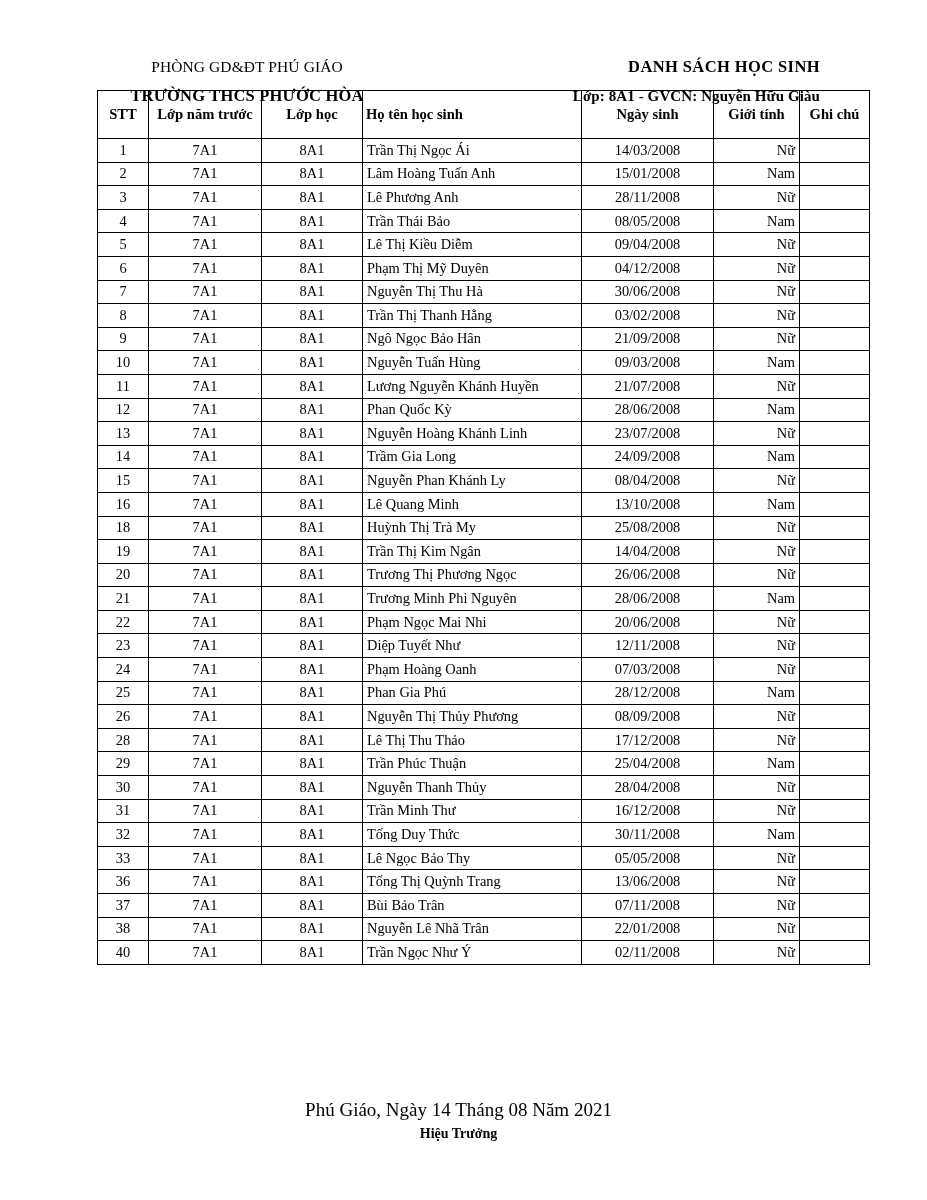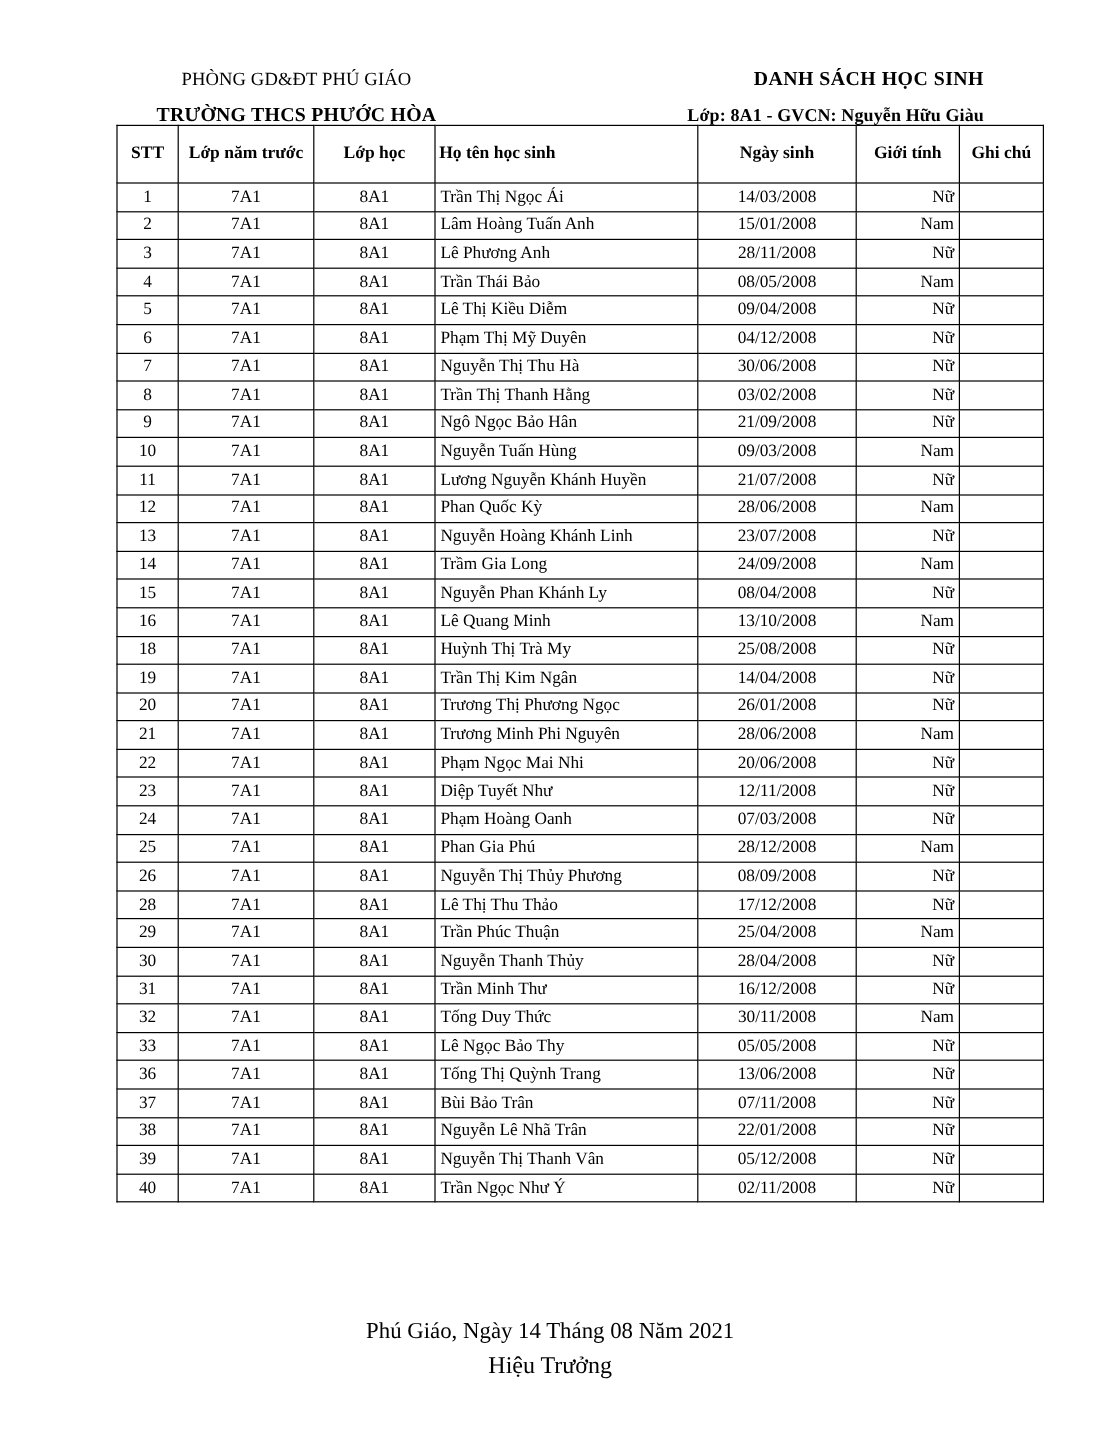--- a/index.html
+++ b/index.html
@@ -19,21 +19,21 @@
   .hdr-row-2{height:30px;}
   .hdr-left{width:300px;text-align:center;margin-top:30px;}
   .hdr-right{flex:1;text-align:right;}
   .dept-name{font-size:15.5px;letter-spacing:.1px;}
   .school-name{font-size:16.5px;font-weight:bold;letter-spacing:.2px;}
   .doc-title{font-size:16.5px;font-weight:bold;letter-spacing:.4px;}
   .class-line{font-size:15px;font-weight:bold;letter-spacing:.1px;}
 
   
   .student-table{
-    position:absolute;left:97px;top:104px;
+    position:absolute;left:97px;top:90px;
     width:723px;
     border-collapse:collapse;
     table-layout:fixed;
     padding-left:42px;
   }
   .student-table th,.student-table td{
     border:1px solid #000000;
     padding:0 4px;
     font-size:14.4px;
     line-height:1.05;
@@ -58,21 +58,21 @@
   .c-sex{width:79px;text-align:right;}
   .c-note{width:63px;text-align:center;}
   .student-table tbody td{font-weight:normal;}
 
   
   .doc-footer{
     position:absolute;left:97px;top:1096px;width:723px;
     text-align:center;
   }
   .footer-place{font-size:19px;line-height:1.45;}
-  .footer-role{font-size:20px;font-weight:normal;line-height:1.45;}
+  .footer-role{font-size:14px;font-weight:bold;line-height:1.45;}
 </style>
 </head>
 <body>
 
 <div class="page">
 
   <div class="doc-header">
     <div class="hdr-row hdr-row-1">
       <div class="hdr-left dept-name">PHÒNG GD&amp;ĐT PHÚ GIÁO</div>
       <div class="hdr-right doc-title">DANH SÁCH HỌC SINH</div>
@@ -256,21 +256,21 @@
           <td class="c-name">Trần Thị Kim Ngân</td>
           <td class="c-dob">14/04/2008</td>
           <td class="c-sex">Nữ</td>
           <td class="c-note"></td>
         </tr>
         <tr>
           <td class="c-stt">20</td>
           <td class="c-prev">7A1</td>
           <td class="c-class">8A1</td>
           <td class="c-name">Trương Thị Phương Ngọc</td>
-          <td class="c-dob">26/01/2008</td>
+          <td class="c-dob">26/06/2008</td>
           <td class="c-sex">Nữ</td>
           <td class="c-note"></td>
         </tr>
         <tr>
           <td class="c-stt">21</td>
           <td class="c-prev">7A1</td>
           <td class="c-class">8A1</td>
           <td class="c-name">Trương Minh Phi Nguyên</td>
           <td class="c-dob">28/06/2008</td>
           <td class="c-sex">Nam</td>
@@ -392,29 +392,20 @@
           <td class="c-dob">07/11/2008</td>
           <td class="c-sex">Nữ</td>
           <td class="c-note"></td>
         </tr>
         <tr>
           <td class="c-stt">38</td>
           <td class="c-prev">7A1</td>
           <td class="c-class">8A1</td>
           <td class="c-name">Nguyễn Lê Nhã Trân</td>
           <td class="c-dob">22/01/2008</td>
-          <td class="c-sex">Nữ</td>
-          <td class="c-note"></td>
-        </tr>
-        <tr>
-          <td class="c-stt">39</td>
-          <td class="c-prev">7A1</td>
-          <td class="c-class">8A1</td>
-          <td class="c-name">Nguyễn Thị Thanh Vân</td>
-          <td class="c-dob">05/12/2008</td>
           <td class="c-sex">Nữ</td>
           <td class="c-note"></td>
         </tr>
         <tr>
           <td class="c-stt">40</td>
           <td class="c-prev">7A1</td>
           <td class="c-class">8A1</td>
           <td class="c-name">Trần Ngọc Như Ý</td>
           <td class="c-dob">02/11/2008</td>
           <td class="c-sex">Nữ</td>

